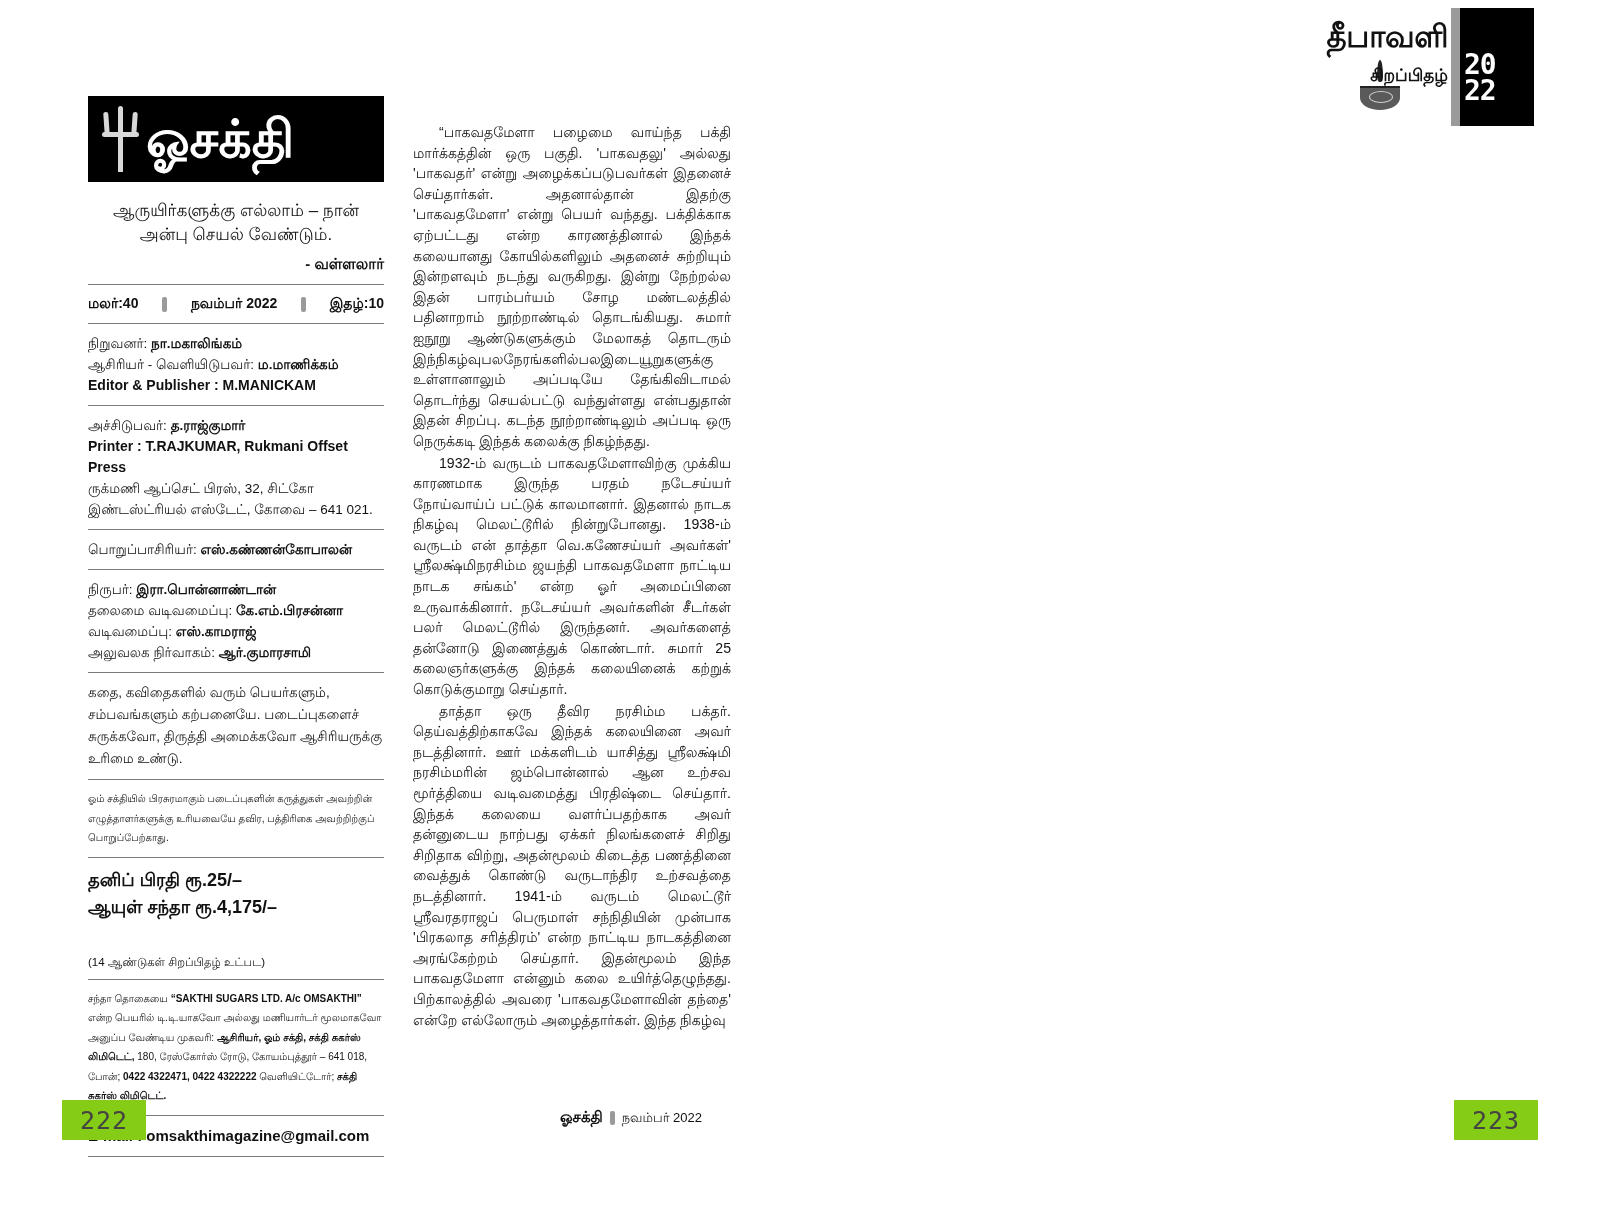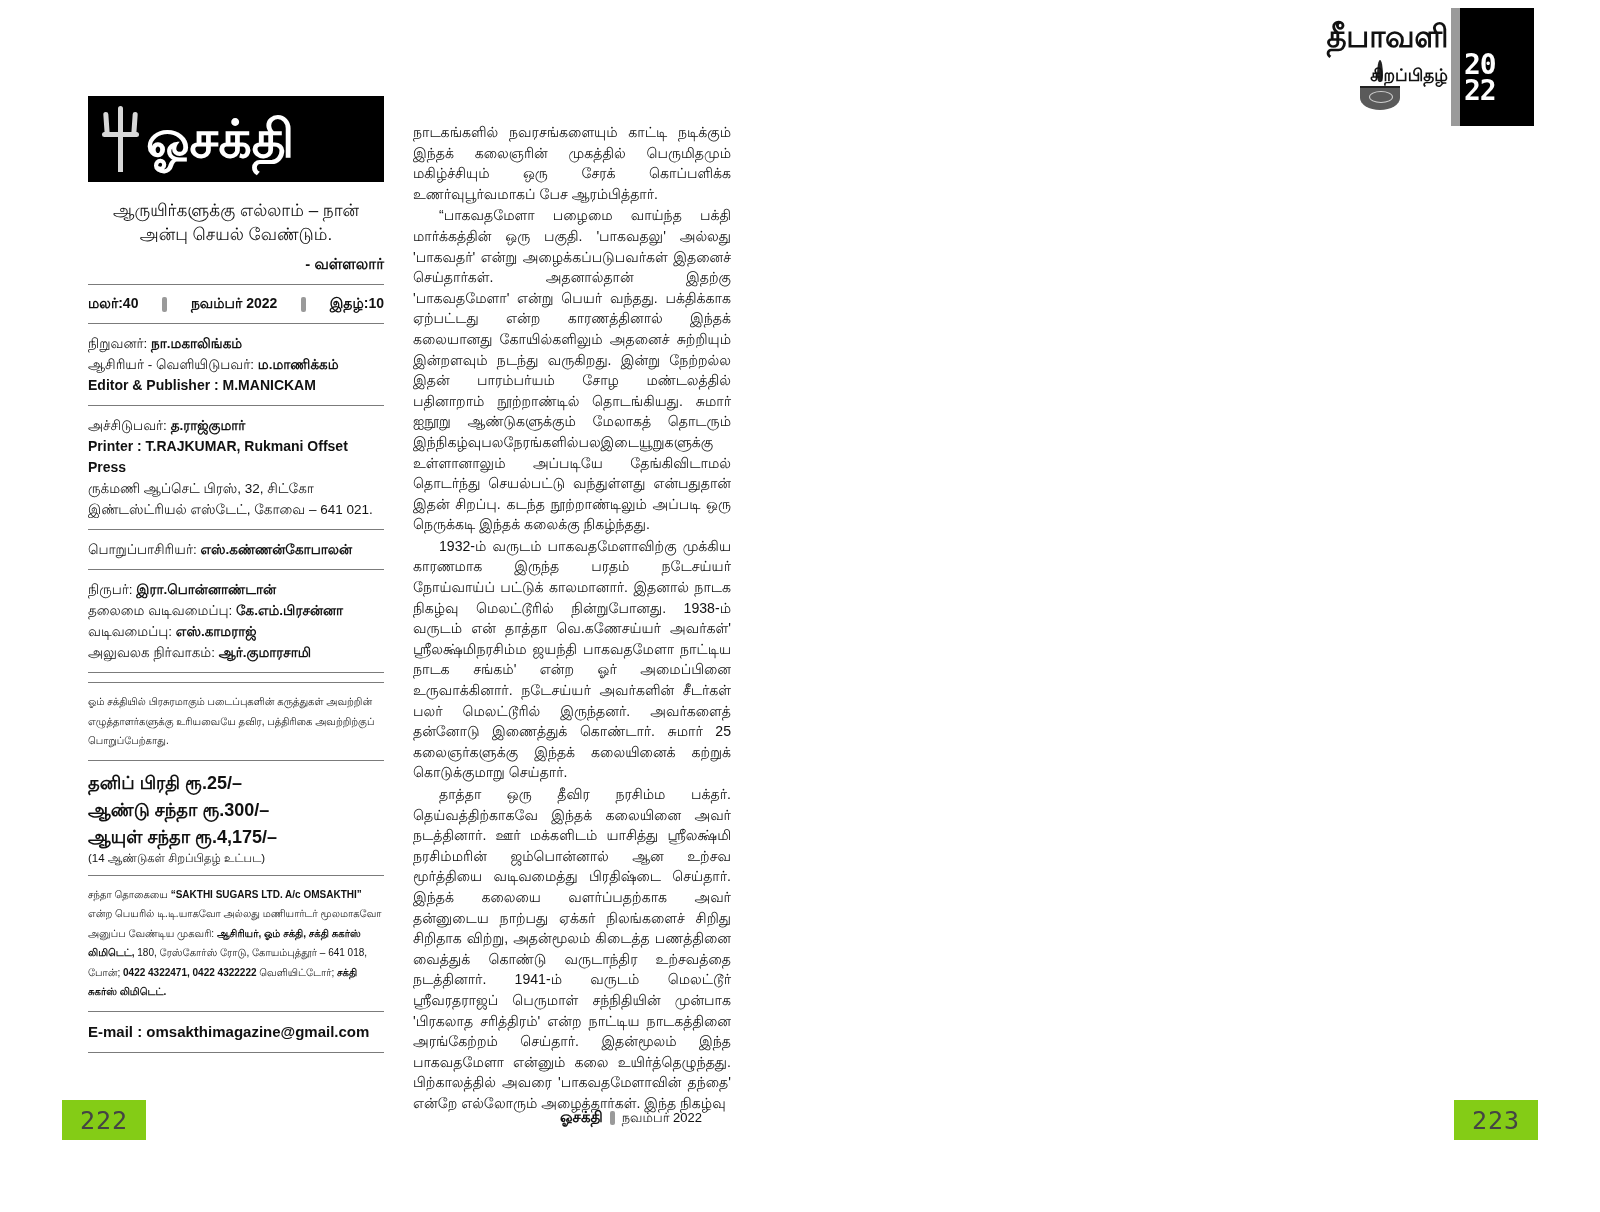--- a/index.html
+++ b/index.html
@@ -58,21 +58,21 @@
   .issue-line{display:flex;justify-content:space-between;align-items:center;
     font-size:14px;font-weight:700;color:#111;padding:1px 0;}
   .issue-line .sep{display:inline-block;width:5px;height:15px;background:#9a9a9a;border-radius:2px;}
 
   .mast-row{font-size:13.5px;line-height:21px;color:#111;}
   .mast-row b{font-weight:700;}
   .mast-en{font-size:14px;line-height:21px;color:#111;}
   .mast-en b{font-weight:700;}
 
   .price{font-size:18px;font-weight:700;line-height:27px;color:#111;}
-  .price-note{font-size:11.5px;line-height:15px;color:#111;}
+  .price-note{font-size:11.5px;line-height:15px;color:#111;margin-top:34px;}
 
   .sub-block{font-size:10px;line-height:19.5px;color:#111;}
   .sub-block b{font-weight:700;}
   .email{font-size:15px;font-weight:700;color:#111;line-height:22px;}
 
   
   .pagenum{position:absolute;bottom:72px;width:84px;height:40px;background:#84cc16;
     display:flex;align-items:center;justify-content:center;
     font-family:"DejaVu Sans Mono",monospace;font-size:25px;color:#444;letter-spacing:1px;}
   .pagenum-left{left:62px;}
@@ -177,47 +177,46 @@
         <span>வடிவமைப்பு:</span>
         <b>எஸ்.காமராஜ்</b>
       </div>
       <div class="mast-row">
         <span>அலுவலக நிர்வாகம்:</span>
         <b>ஆர்.குமாரசாமி</b>
       </div>
 
       <hr class="hr">
 
+      <div class="mast-row" style="line-height:22px">கதை, கவிதைகளில் வரும் பெயர்களும், சம்பவங்களும் கற்பனையே. படைப்புகளைச் சுருக்கவோ, திருத்தி அமைக்கவோ ஆசிரியருக்கு உரிமை உண்டு.</div>
 
       <hr class="hr">
 
       <div class="sub-block">ஓம் சக்தியில் பிரசுரமாகும் படைப்புகளின் கருத்துகள் அவற்றின் எழுத்தாளர்களுக்கு உரியவையே தவிர, பத்திரிகை அவற்றிற்குப் பொறுப்பேற்காது.</div>
 
       <hr class="hr">
 
       <div class="price">தனிப் பிரதி ரூ.25/–</div>
-      <div class="price">ஆண்டு சந்தா ரூ.300/–</div>
       <div class="price">ஆயுள் சந்தா ரூ.4,175/–</div>
       <div class="price-note">(14 ஆண்டுகள் சிறப்பிதழ் உட்பட)</div>
 
       <hr class="hr">
 
       <div class="sub-block">
         <span>சந்தா தொகையை </span><b>“SAKTHI SUGARS LTD. A/c OMSAKTHI”</b><span> என்ற பெயரில் டி.டி.யாகவோ அல்லது மணியார்டர் மூலமாகவோ அனுப்ப வேண்டிய முகவரி: </span><b>ஆசிரியர், ஓம் சக்தி, சக்தி சுகர்ஸ் லிமிடெட்,</b><span> 180, ரேஸ்கோர்ஸ் ரோடு, கோயம்புத்தூர் – 641 018, போன்; </span><b>0422 4322471, 0422 4322222</b><span> வெளியிட்டோர்; </span><b>சக்தி சுகர்ஸ் லிமிடெட்.</b>
       </div>
 
       <hr class="hr">
 
       <div class="email">E-mail : omsakthimagazine@gmail.com</div>
 
       <hr class="hr">
     </div>
 
     <div class="col" id="col2">
-      <p class="noind">நாடகங்களில் நவரசங்களையும் காட்டி நடிக்கும் இந்தக் கலைஞரின் முகத்தில் பெருமிதமும் மகிழ்ச்சியும் ஒரு சேரக் கொப்பளிக்க உணர்வுபூர்வமாகப் பேச ஆரம்பித்தார்.</p>
       <p>“பாகவதமேளா பழைமை வாய்ந்த பக்தி மார்க்கத்தின் ஒரு பகுதி. 'பாகவதலு' அல்லது 'பாகவதர்' என்று அழைக்கப்படுபவர்கள் இதனைச் செய்தார்கள். அதனால்தான் இதற்கு 'பாகவதமேளா' என்று பெயர் வந்தது. பக்திக்காக ஏற்பட்டது என்ற காரணத்தினால் இந்தக் கலையானது கோயில்களிலும் அதனைச் சுற்றியும் இன்றளவும் நடந்து வருகிறது. இன்று நேற்றல்ல இதன் பாரம்பர்யம் சோழ மண்டலத்தில் பதினாறாம் நூற்றாண்டில் தொடங்கியது. சுமார் ஐநூறு ஆண்டுகளுக்கும் மேலாகத் தொடரும் இந்நிகழ்வுபலநேரங்களில்பலஇடையூறுகளுக்கு உள்ளானாலும் அப்படியே தேங்கிவிடாமல் தொடர்ந்து செயல்பட்டு வந்துள்ளது என்பதுதான் இதன் சிறப்பு. கடந்த நூற்றாண்டிலும் அப்படி ஒரு நெருக்கடி இந்தக் கலைக்கு நிகழ்ந்தது.</p>
       <p>1932-ம் வருடம் பாகவதமேளாவிற்கு முக்கிய காரணமாக இருந்த பரதம் நடேசய்யர் நோய்வாய்ப் பட்டுக் காலமானார். இதனால் நாடக நிகழ்வு மெலட்டூரில் நின்றுபோனது. 1938-ம் வருடம் என் தாத்தா வெ.கணேசய்யர் அவர்கள்' ஸ்ரீலக்ஷ்மிநரசிம்ம ஜயந்தி பாகவதமேளா நாட்டிய நாடக சங்கம்' என்ற ஓர் அமைப்பினை உருவாக்கினார். நடேசய்யர் அவர்களின் சீடர்கள் பலர் மெலட்டூரில் இருந்தனர். அவர்களைத் தன்னோடு இணைத்துக் கொண்டார். சுமார் 25 கலைஞர்களுக்கு இந்தக் கலையினைக் கற்றுக் கொடுக்குமாறு செய்தார்.</p>
       <p>தாத்தா ஒரு தீவிர நரசிம்ம பக்தர். தெய்வத்திற்காகவே இந்தக் கலையினை அவர் நடத்தினார். ஊர் மக்களிடம் யாசித்து ஸ்ரீலக்ஷ்மி நரசிம்மரின் ஜம்பொன்னால் ஆன உற்சவ மூர்த்தியை வடிவமைத்து பிரதிஷ்டை செய்தார். இந்தக் கலையை வளர்ப்பதற்காக அவர் தன்னுடைய நாற்பது ஏக்கர் நிலங்களைச் சிறிது சிறிதாக விற்று, அதன்மூலம் கிடைத்த பணத்தினை வைத்துக் கொண்டு வருடாந்திர உற்சவத்தை நடத்தினார். 1941-ம் வருடம் மெலட்டூர் ஸ்ரீவரதராஜப் பெருமாள் சந்நிதியின் முன்பாக 'பிரகலாத சரித்திரம்' என்ற நாட்டிய நாடகத்தினை அரங்கேற்றம் செய்தார். இதன்மூலம் இந்த பாகவதமேளா என்னும் கலை உயிர்த்தெழுந்தது. பிற்காலத்தில் அவரை 'பாகவதமேளாவின் தந்தை' என்றே எல்லோரும் அழைத்தார்கள். இந்த நிகழ்வு</p>
     </div>
 
     <div class="pagenum pagenum-left">222</div>
 
     <div class="footer footer-left">
       <span class="mg">ஓசக்தி</span>
       <span class="bar"></span>

